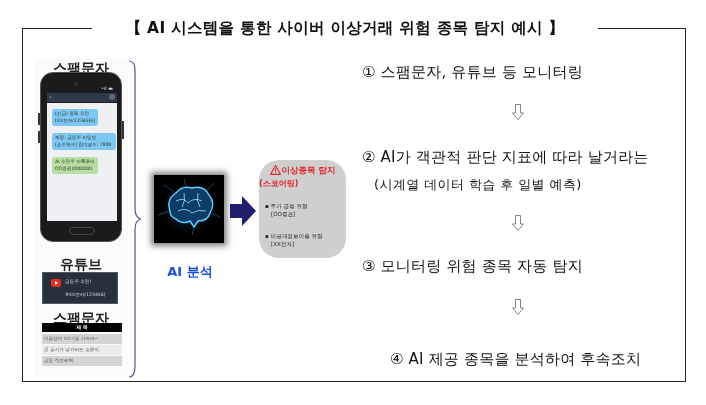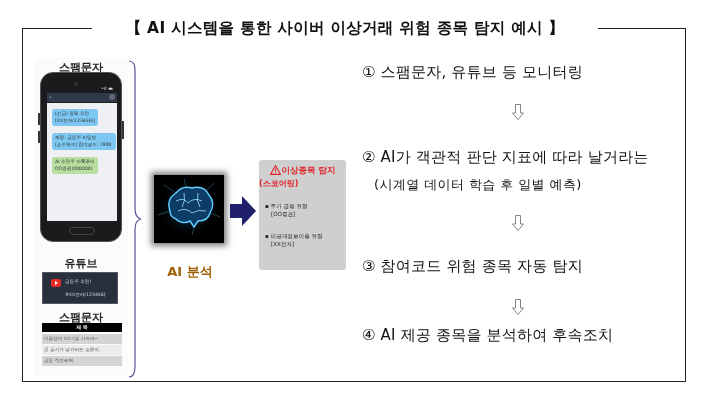--- a/index.html
+++ b/index.html
@@ -8,21 +8,21 @@
 
   
   .frame { position: absolute; left: 22px; top: 28px; width: 664px; height: 354px;
            border: 1.5px solid #222; }
   .frame-title { position: absolute; left: 92px; top: 17px; width: 506px; height: 22px;
                  background: #fff; text-align: center; font-size: 15.5px; font-weight: bold;
                  letter-spacing: 0.3px; color: #111; line-height: 22px; white-space: nowrap; }
 
   
   .sources { position: absolute; left: 34px; top: 58px; width: 94px; height: 318px; background: #fbfbfb; }
-  .section-label { position: absolute; font-size: 11px; font-weight: bold; color: #222; text-align: center; width: 94px; left: 0; }
+  .section-label { position: absolute; font-size: 14px; font-weight: bold; color: #222; text-align: center; width: 94px; left: 0; }
 
   .phone { position: absolute; left: 6px; top: 14px; width: 82px; height: 170px; background: #1b1b1d;
            border-radius: 13px; border: 1px solid #555; }
   .phone-speaker { position: absolute; left: 33px; top: 9px; width: 4px; height: 4px; border-radius: 50%; background:#333; }
   .phone-status { position: absolute; right: 8px; top: 12px; font-size: 5px; color: #ddd; }
   .phone-nav { position: absolute; left: 6px; top: 20px; width: 70px; height: 9px; background: #2e3a4a; }
   .phone-nav .back { position: absolute; left: 2px; top: 0px; font-size: 7px; color: #8aa; line-height: 9px; }
   .phone-nav .gear { position: absolute; right: 2px; top: 1px; width: 6px; height: 6px; border-radius: 50%; background:#667; }
   .phone-screen { position: absolute; left: 6px; top: 30px; width: 70px; height: 118px; background: #eef0f3; }
   .bubble { position: absolute; left: 5px; font-size: 4.6px; line-height: 6.5px; color: #333; padding: 2px 3px;
@@ -46,28 +46,28 @@
   .forum-row.alt { background: #d4d4d4; }
   .forum-row.plain { background: #ececec; }
 
   
   .brace { position: absolute; left: 128px; top: 60px; width: 14px; height: 318px; }
 
   
   .ai-img { position: absolute; left: 154px; top: 175px; width: 70px; height: 68px; background: #000;
             box-shadow: 0 0 6px 3px rgba(0,0,0,0.5); overflow: hidden; }
   .ai-label { position: absolute; left: 160px; top: 263px; width: 60px; text-align: center;
-              font-size: 13px; font-weight: bold; color: #a16207; }
+              font-size: 13px; font-weight: bold; color: #1d4ed8; }
 
   
   .big-arrow { position: absolute; left: 230px; top: 196px; width: 26px; height: 30px; }
 
   
-  .detect-card { position: absolute; left: 259px; top: 160px; width: 87px; height: 110px; background: #cfcfcf;
-                 border-radius: 3px; text-decoration: underline; }
+  .detect-card { position: absolute; left: 259px; top: 160px; width: 87px; height: 98px; background: #cfcfcf;
+                 border-radius: 20px; text-decoration: underline; }
   .detect-title { position: absolute; left: 0; top: 5px; width: 87px; text-align: center; font-size: 8.5px;
                   font-weight: bold; color: #e0242b; white-space: nowrap; }
   .detect-sub { position: absolute; left: 0; top: 18px; width: 87px; text-align: left; font-size: 8px;
                 font-weight: bold; color: #e0242b; }
   .warn-icon { display: inline-block; vertical-align: -2px; margin-right: 1px; }
   .detect-item { position: absolute; left: 6px; font-size: 5.6px; color: #222; line-height: 8px; white-space: nowrap; }
   .detect-item .sub { padding-left: 6px; display: block; }
 
   
   .step { position: absolute; left: 362px; font-size: 15px; color: #111; white-space: nowrap; letter-spacing: 0.2px; }
@@ -179,17 +179,17 @@
 
 <div class="step" style="top:63px;">① 스팸문자, 유튜브 등 모니터링</div>
 <svg class="down-arrow" style="top:104px;" viewBox="0 0 12 16">
   <polygon points="3.5,0.5 8.5,0.5 8.5,9 11.5,9 6,15.5 0.5,9 3.5,9" fill="#fff" stroke="#777" stroke-width="0.9"></polygon>
 </svg>
 <div class="step" style="top:148px;">② AI가 객관적 판단 지표에 따라 날거라는</div>
 <div class="step-note" style="top:176px;">(시계열 데이터 학습 후 일별 예측)</div>
 <svg class="down-arrow" style="top:215px;" viewBox="0 0 12 16">
   <polygon points="3.5,0.5 8.5,0.5 8.5,9 11.5,9 6,15.5 0.5,9 3.5,9" fill="#fff" stroke="#777" stroke-width="0.9"></polygon>
 </svg>
-<div class="step" style="top:257px;">③ 참여코드 위험 종목 자동 탐지</div>
+<div class="step" style="top:257px;">③ 모니터링 위험 종목 자동 탐지</div>
 <svg class="down-arrow" style="top:299px;" viewBox="0 0 12 16">
   <polygon points="3.5,0.5 8.5,0.5 8.5,9 11.5,9 6,15.5 0.5,9 3.5,9" fill="#fff" stroke="#777" stroke-width="0.9"></polygon>
 </svg>
-<div class="step" style="top:326px;">④ AI 제공 종목을 분석하여 후속조치</div>
+<div class="step" style="top:350px;margin-left:28px;">④ AI 제공 종목을 분석하여 후속조치</div>
 
 </body></html>

